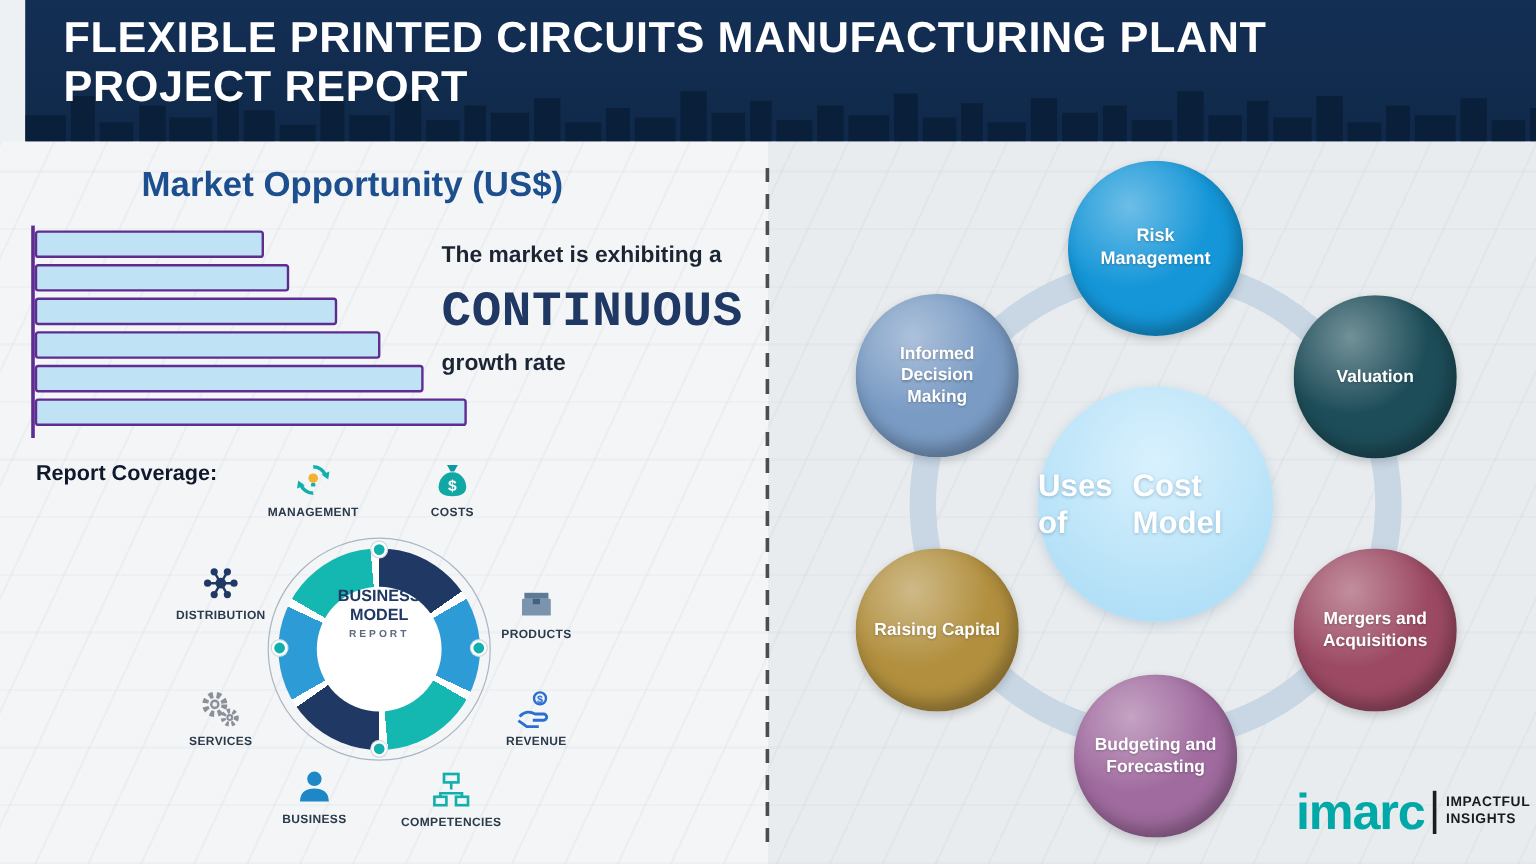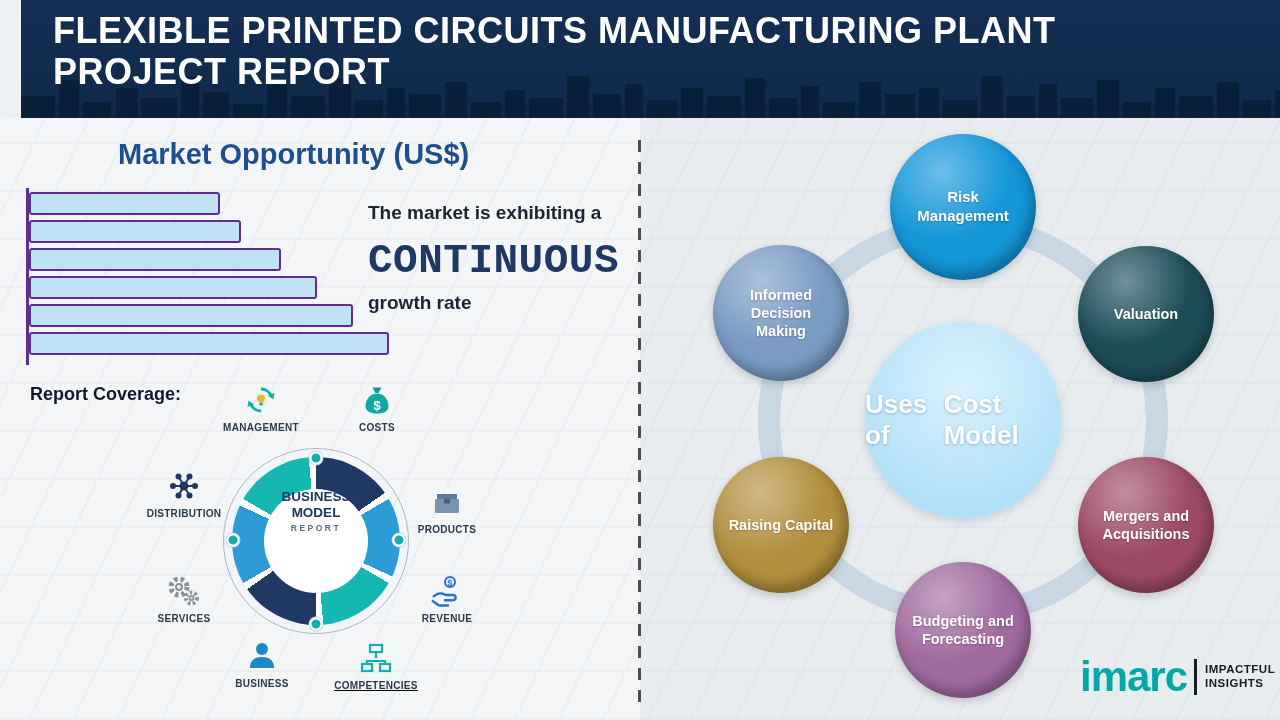--- a/index.html
+++ b/index.html
@@ -248,21 +248,21 @@
       </div>
 
       <div class="bm-item" style="left:262px; top:520px;">
         <svg viewBox="0 0 36 36">
           <circle cx="18" cy="11" r="6" fill="#1e88c7"></circle>
           <path d="M6 30 c0 -8 5 -11 12 -11 s12 3 12 11 z" fill="#1e88c7"></path>
         </svg>
         <span class="bm-label">BUSINESS</span>
       </div>
 
-      <div class="bm-item" style="left:376px; top:522px;text-decoration:underline;">
+      <div class="bm-item" style="left:376px; top:522px;">
         <svg viewBox="0 0 36 36" fill="none" stroke="#12b0ad" stroke-width="2.2">
           <rect x="12" y="5" width="12" height="7"></rect>
           <rect x="4" y="24" width="10" height="7"></rect>
           <rect x="22" y="24" width="10" height="7"></rect>
           <path d="M18 12 v6 M9 24 v-3 h18 v3"></path>
         </svg>
         <span class="bm-label">COMPETENCIES</span>
       </div>
     </div>
   </div>

